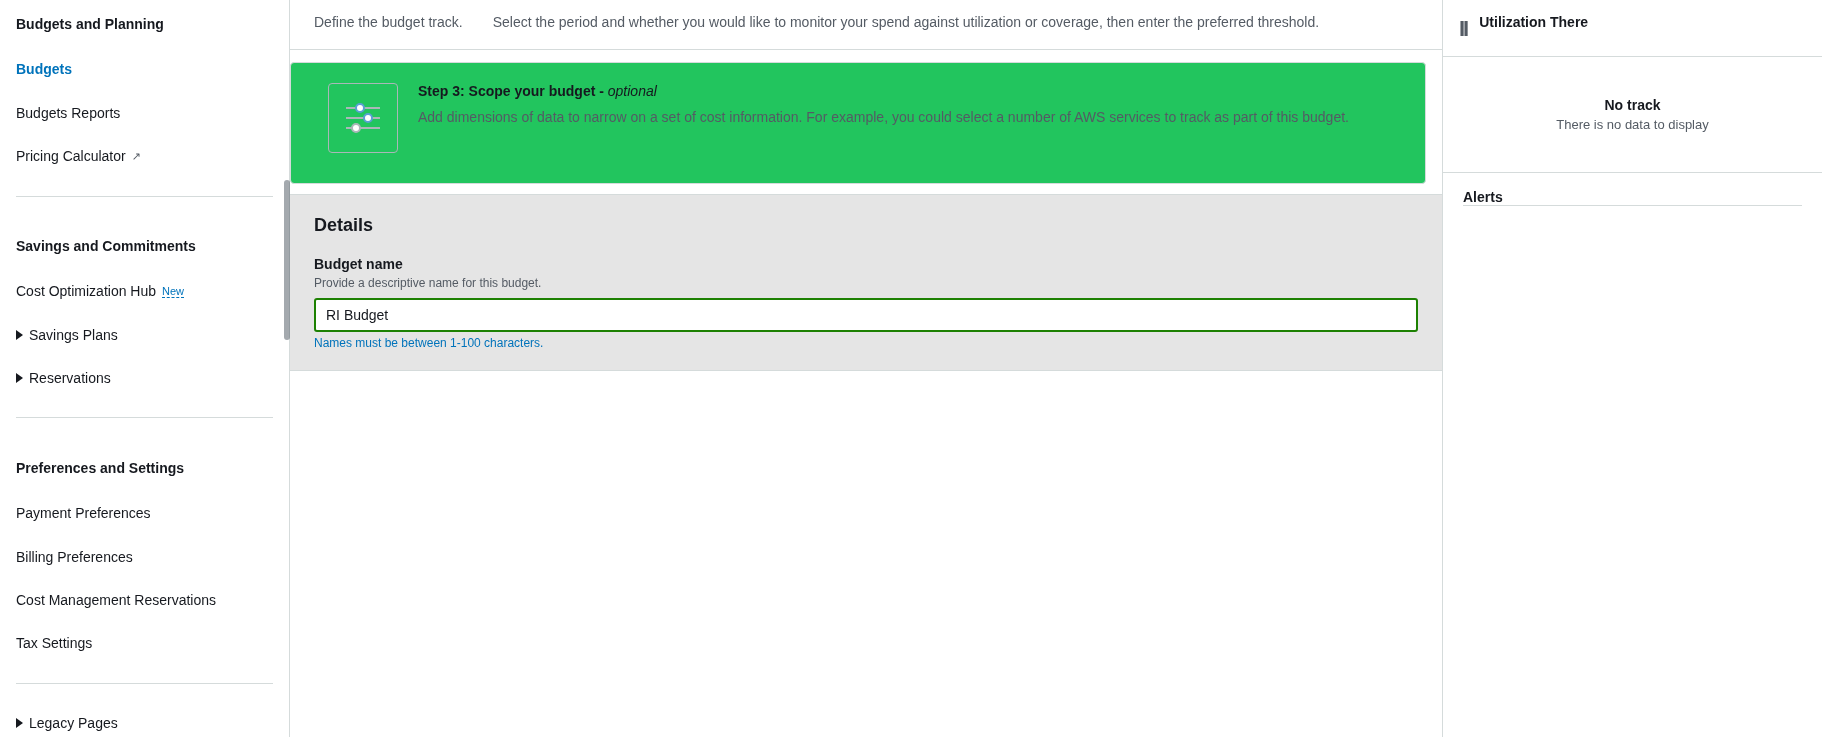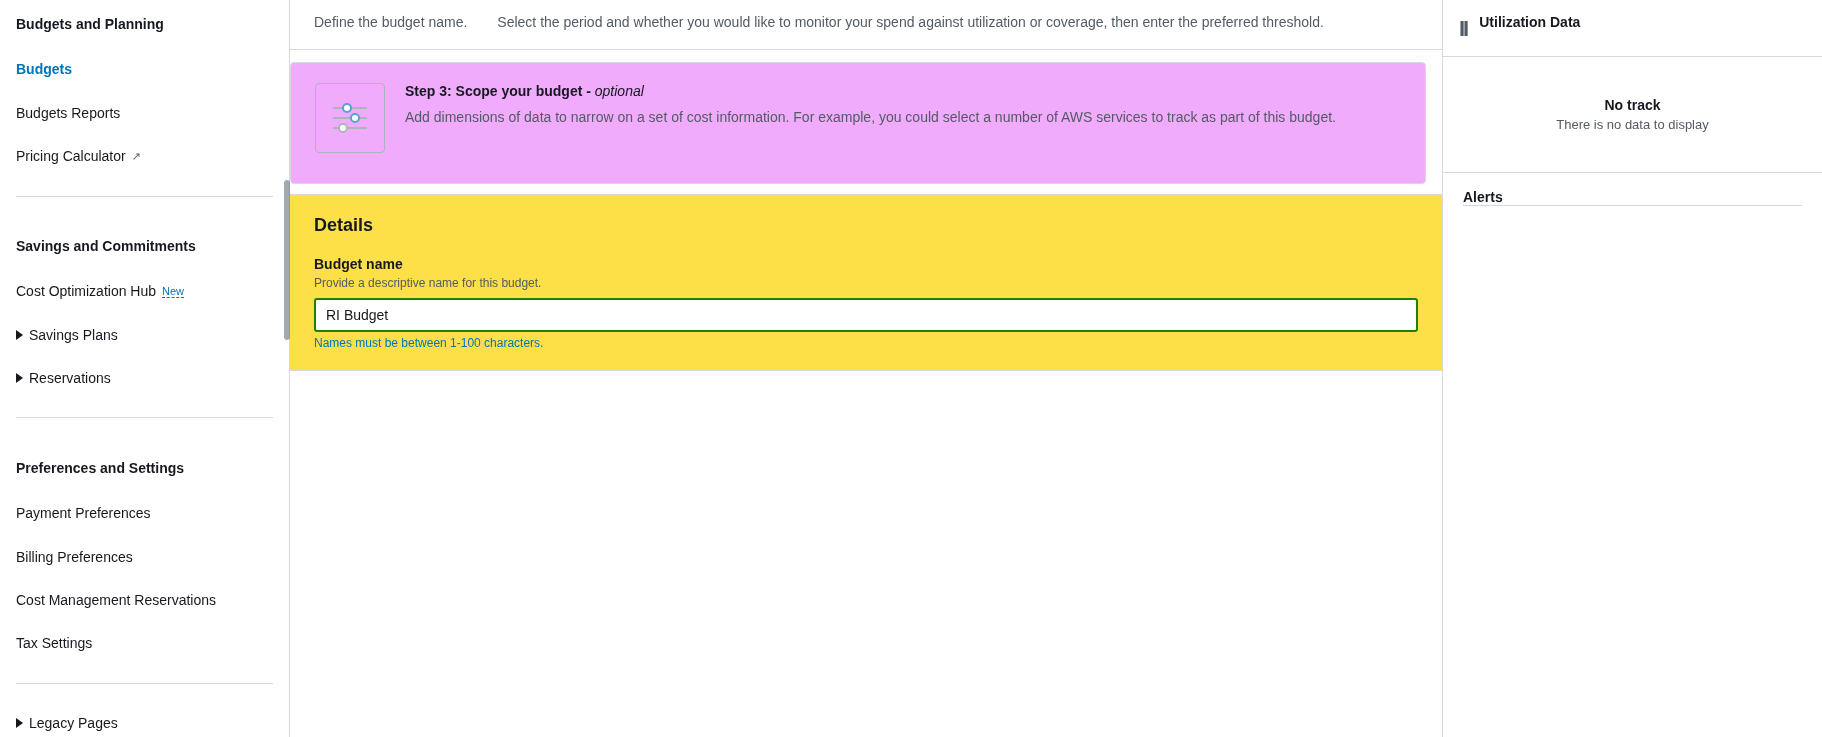--- a/index.html
+++ b/index.html
@@ -95,21 +95,21 @@
       font-weight: 400;
     }
     .step-description {
       font-size: 14px;
       color: #545b64;
       line-height: 1.5;
     }
 
     
     .details-card {
-      background: #fde047;
+      background: #e5e5e5;
       border: 1px solid #d5dbdb;
       border-radius: 4px;
       margin: 0 16px 12px 16px;
       padding: 20px 24px;
     }
     .details-title {
       font-size: 18px;
       font-weight: 700;
       margin-bottom: 20px;
     }
@@ -260,29 +260,29 @@
   <div class="sidebar-scroll-bar"></div>
 </div>
 
 <div class="main">
 
   <div style="padding: 0 0 0 0;">
 
     <div class="step-card" style="margin-top: 0; border-top: none; border-left: none; border-right: none; border-radius: 0; margin-left: 0; margin-right: 0; padding: 12px 24px 16px 24px; background: #fff;">
       <div style="display: flex; gap: 30px;">
         <div style="flex: 0 0 auto; max-width: 280px;">
-          <p style="font-size: 14px; color: #545b64; line-height: 1.5;">Define the budget name.</p>
+          <p style="font-size: 14px; color: #545b64; line-height: 1.5;">Define the budget track.</p>
         </div>
         <div style="flex: 1;">
           <p style="font-size: 14px; color: #545b64; line-height: 1.5;">Select the period and whether you would like to monitor your spend against utilization or coverage, then enter the preferred threshold.</p>
         </div>
       </div>
     </div>
 
-    <div style="margin: 10px 16px 10px 0; background: #f0abfc; border: 1px solid #d5dbdb; border-radius: 4px; padding: 20px 24px;">
+    <div style="margin: 10px 16px 10px 0; background: #22c55e; border: 1px solid #d5dbdb; border-radius: 4px; padding: 20px 37px;">
       <div style="display: flex; gap: 20px; align-items: flex-start;">
 
         <div style="flex: 0 0 auto;">
           <div class="step-icon">
             <svg width="46" height="46" viewBox="0 0 46 46" fill="none" xmlns="http://www.w3.org/2000/svg">
               <rect x="6" y="12" width="34" height="2" fill="#aab7b8"></rect>
               <rect x="6" y="22" width="34" height="2" fill="#aab7b8"></rect>
               <rect x="6" y="32" width="34" height="2" fill="#aab7b8"></rect>
 
               <circle cx="20" cy="13" r="4" fill="white" stroke="#5a9fd4" stroke-width="2"></circle>
@@ -313,21 +313,21 @@
       </div>
     </div>
 
   </div>
 </div>
 
 <div class="right-panel">
 
   <div style="display: flex; align-items: flex-start; padding: 14px 16px; border-bottom: 1px solid #d5dbdb; gap: 12px;">
     <span style="font-size: 22px; color: #545b64; font-weight: 700; letter-spacing: -2px; margin-top: 2px;">II</span>
-    <span style="font-size: 14px; font-weight: 700; color: #16191f;">Utilization Data</span>
+    <span style="font-size: 14px; font-weight: 700; color: #16191f;">Utilization There</span>
   </div>
 
   <div class="no-data-container">
     <div class="no-data-title">No track</div>
     <div class="no-data-subtitle">There is no data to display</div>
   </div>
 
   <div class="alerts-section">
     <div class="alerts-title">Alerts</div>
   </div>

